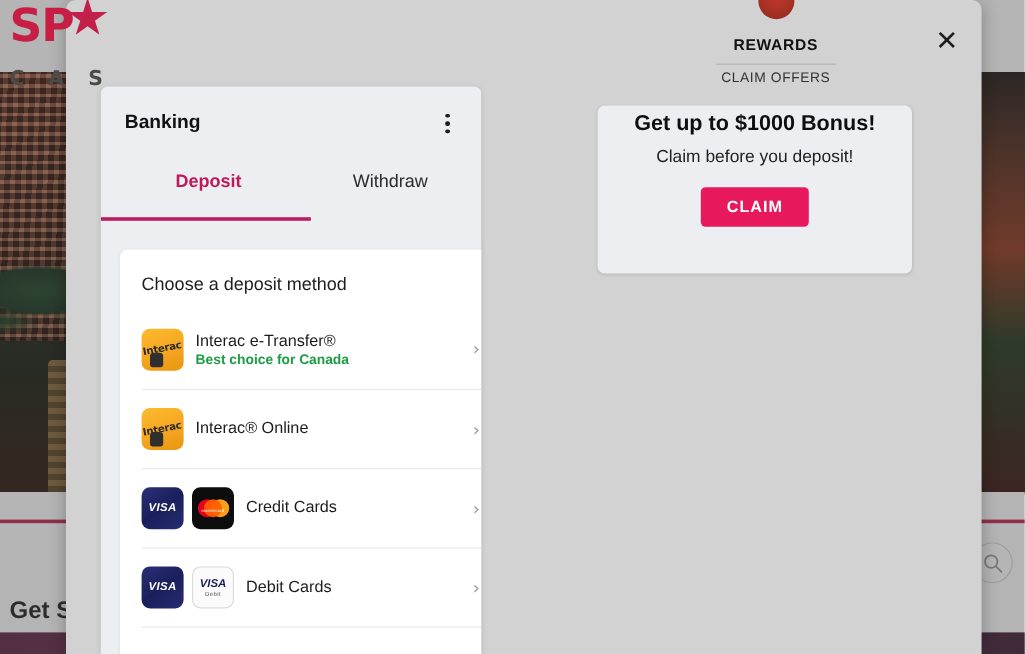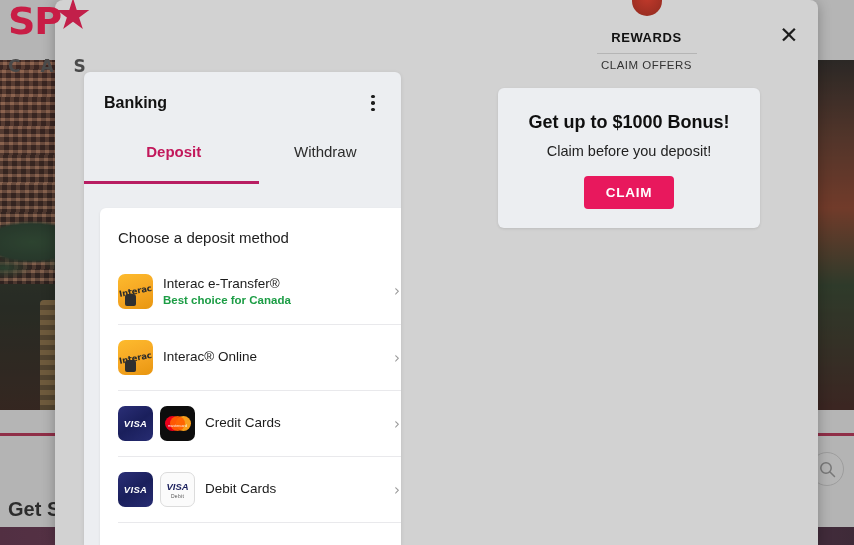--- a/index.html
+++ b/index.html
@@ -217,21 +217,21 @@
     position: absolute; left: 50%; top: 53px; transform: translateX(-50%);
     width: 100px; height: 1px; background: #b5b5b5;
   }
   .rewards-sub {
     position: absolute; left: 0; right: 0; top: 59px; text-align: center;
     font-size: 11.5px; color: #333; letter-spacing: .5px;
   }
   .offer-card {
     position: absolute; left: 23px; top: 88px; width: 262px; height: 140px;
     background: #eceef1; border-radius: 6px; box-shadow: 0 1px 3px rgba(0,0,0,.10);
-    display: flex; flex-direction: column; align-items: center; padding-top: 24px;
+    display: flex; flex-direction: column; align-items: center; padding-top: 4px;
   }
   .offer-title { font-size: 18px; font-weight: bold; color: #0f0f0f; }
   .offer-sub { font-size: 14.5px; color: #222; margin-top: 10px; }
   .offer-btn {
     margin-top: 17px; background: #e8185d; color: #fff; border: none;
     font-size: 13.5px; font-weight: bold; letter-spacing: .8px;
     padding: 9px 22px; border-radius: 4px; cursor: pointer;
     font-family: "Liberation Sans", sans-serif;
   }
 </style>

